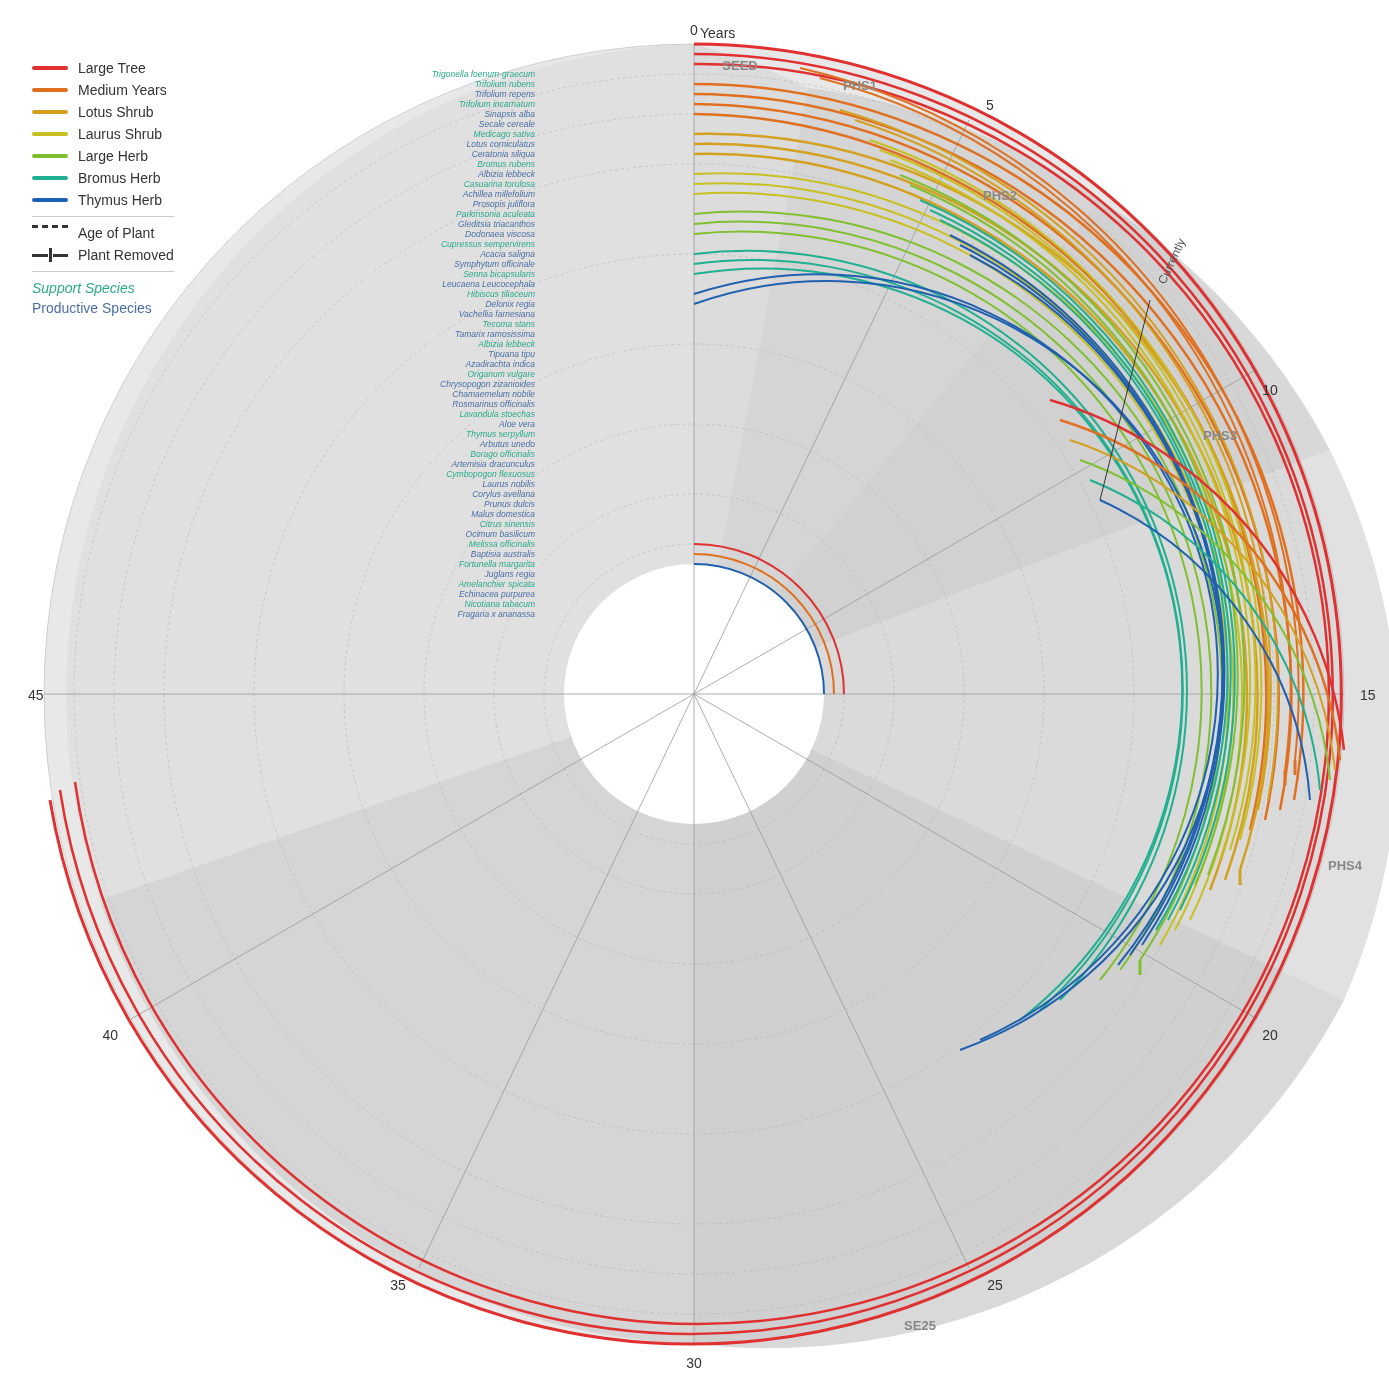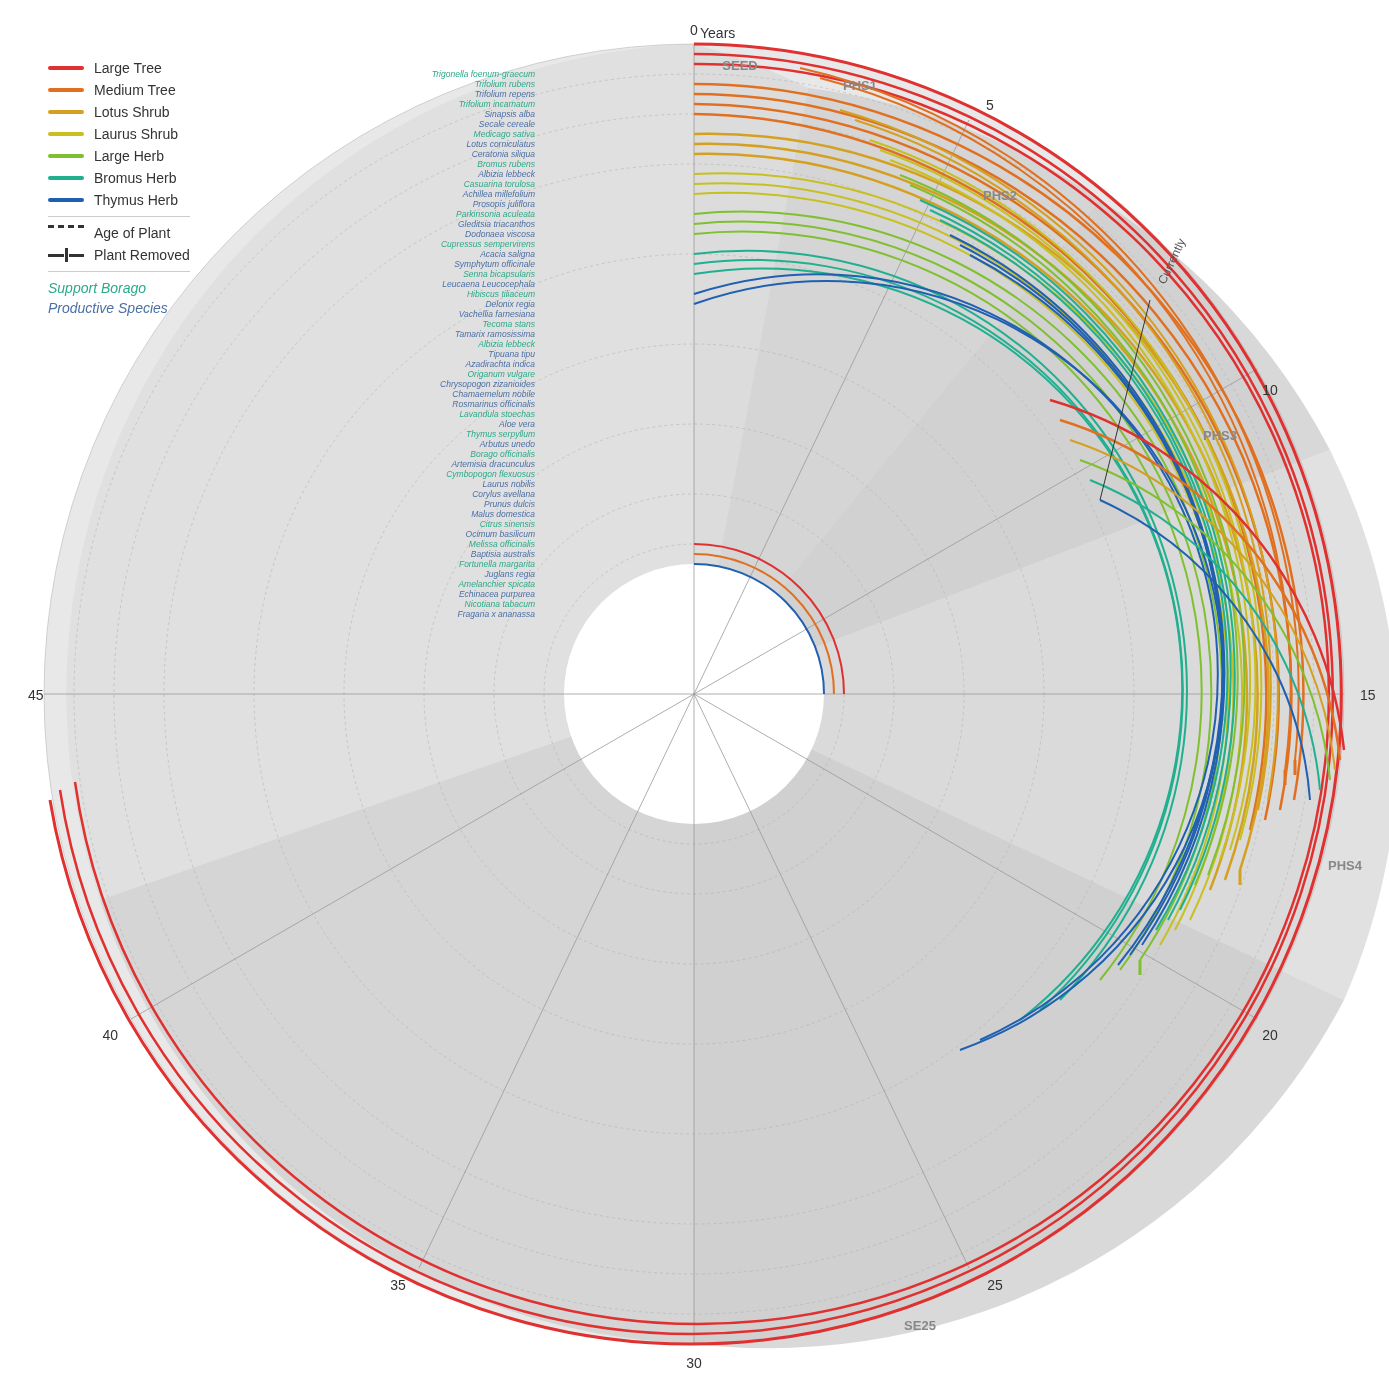--- a/index.html
+++ b/index.html
@@ -17,21 +17,21 @@
     }
     #chart-svg {
       position: absolute;
       top: 0; left: 0;
       width: 1389px;
       height: 1389px;
     }
     #legend {
       position: absolute;
       top: 60px;
-      left: 48px;
+      left: 32px;
       background: rgba(255,255,255,0.9);
     }
     .legend-item {
       display: flex;
       align-items: center;
       margin-bottom: 6px;
     }
     .legend-line {
       width: 36px;
       height: 4px;
@@ -59,36 +59,35 @@
     }
     .support-species-text {
       font-size: 14px;
       color: #2aaa8a;
       font-style: italic;
       margin-bottom: 4px;
     }
     .productive-species-text {
       font-size: 14px;
       color: #4a6fa5;
-      font-style: italic;
     }
   </style>
 </head>
 <body>
 
 <div id="main-container">
 
   <div id="legend">
     <div class="legend-item">
       <div class="legend-line" style="background:#e03030"></div>
       <span class="legend-text">Large Tree</span>
     </div>
     <div class="legend-item">
       <div class="legend-line" style="background:#e07020"></div>
-      <span class="legend-text">Medium Tree</span>
+      <span class="legend-text">Medium Years</span>
     </div>
     <div class="legend-item">
       <div class="legend-line" style="background:#d4a020"></div>
       <span class="legend-text">Lotus Shrub</span>
     </div>
     <div class="legend-item">
       <div class="legend-line" style="background:#c8c020"></div>
       <span class="legend-text">Laurus Shrub</span>
     </div>
     <div class="legend-item">
@@ -110,21 +109,21 @@
     </div>
     <div class="legend-item-dash">
       <div style="display:flex;align-items:center;margin-right:10px;width:36px">
         <div style="flex:1;height:3px;background:#333"></div>
         <div style="width:3px;height:14px;background:#333;margin:0 1px"></div>
         <div style="flex:1;height:3px;background:#333"></div>
       </div>
       <span class="legend-text">Plant Removed</span>
     </div>
     <hr class="legend-divider">
-    <div class="support-species-text">Support Borago</div>
+    <div class="support-species-text">Support Species</div>
     <div class="productive-species-text">Productive Species</div>
   </div>
 
   <svg id="chart-svg" viewBox="0 0 1389 1389">
     <defs>
       <clipPath id="circleClip">
         <circle cx="694" cy="694" r="660"></circle>
       </clipPath>
     </defs>
 

